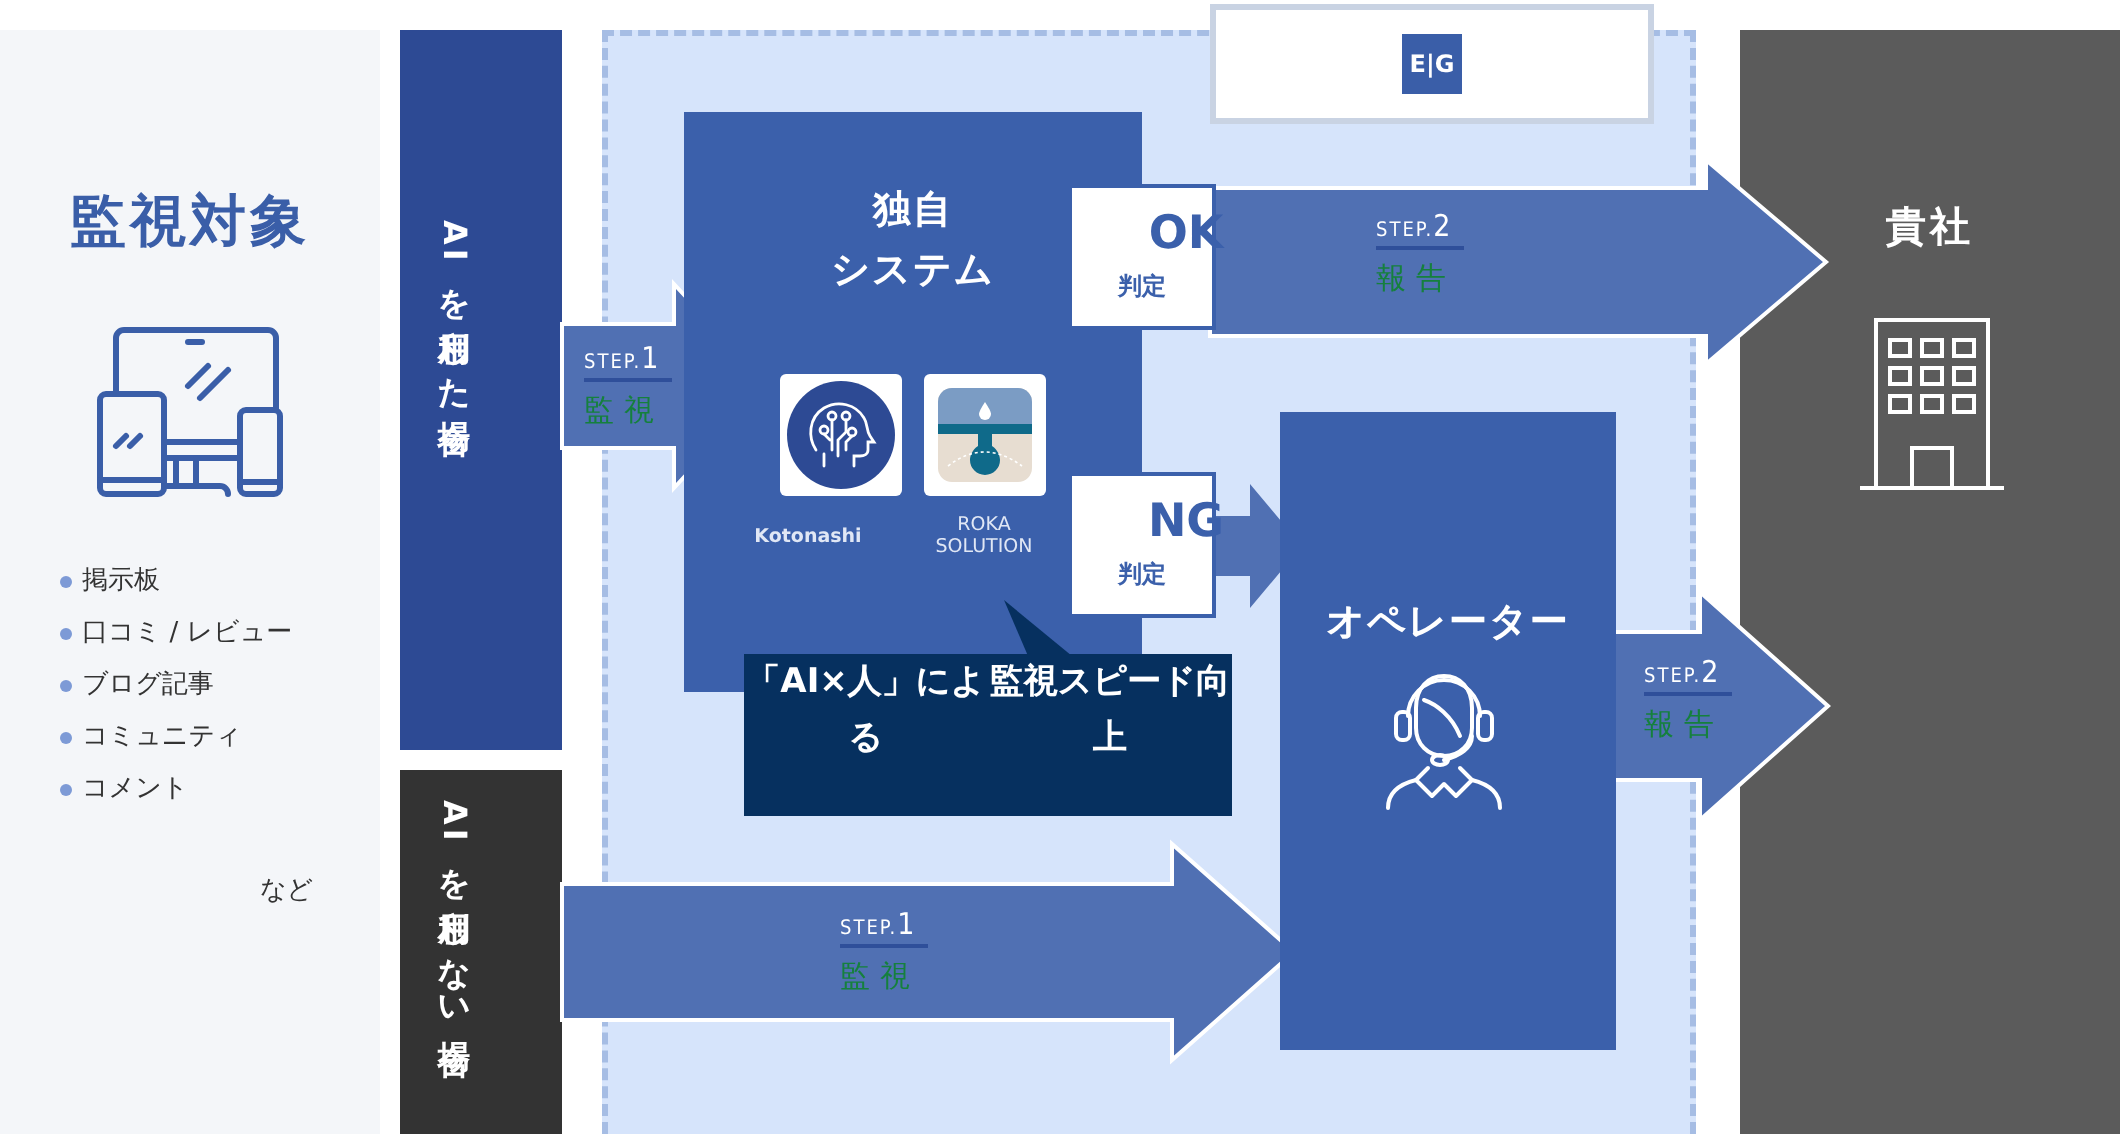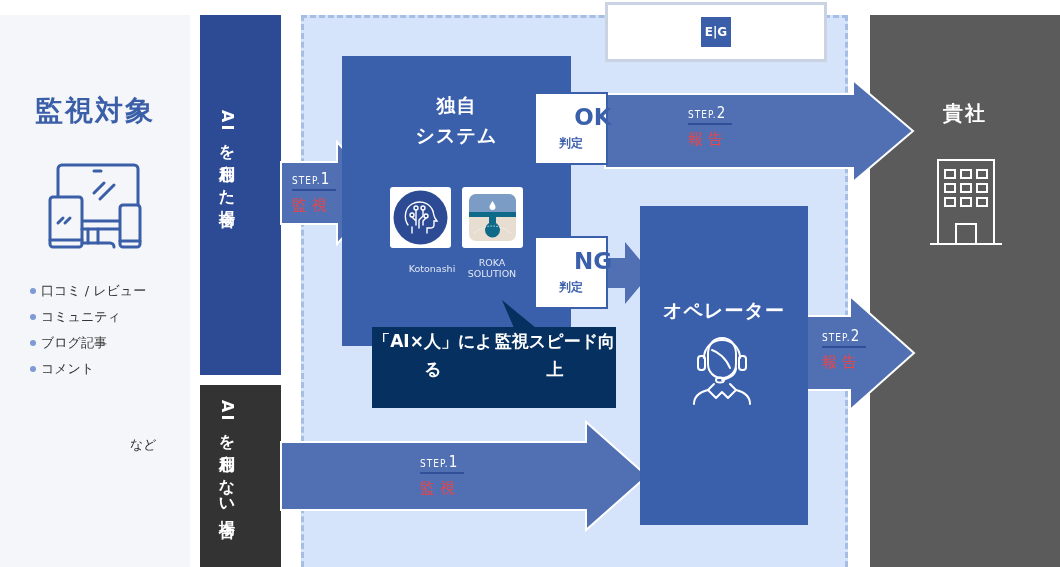--- a/index.html
+++ b/index.html
@@ -37,21 +37,21 @@
   #company-title { left: 870px; top: 100px; width: 190px; text-align: center; color: #fff; font-size: 20px; font-weight: bold; letter-spacing: 2px; }
   #building-icon { left: 928px; top: 158px; width: 76px; height: 90px; }
 
   
   #system-box { left: 342px; top: 56px; width: 229px; height: 290px; background: #3b60ab; }
   #system-title { left: 342px; top: 90px; width: 229px; text-align: center; color: #fff; font-size: 19px; font-weight: bold; line-height: 30px; letter-spacing: 1px; }
   .app-tile { width: 61px; height: 61px; background: #fff; border-radius: 3px; }
   #kotonashi-tile { left: 390px; top: 187px; }
   #roka-tile { left: 462px; top: 187px; }
   .app-label { color: #e0e7f5; font-size: 9.5px; text-align: center; width: 80px; line-height: 11px; }
-  #kotonashi-label { left: 392px; top: 263px; }
+  #kotonashi-label { left: 364px; top: 263px; font-weight: bold; }
   #roka-label { left: 452px; top: 257px; }
 
   
   .judge-box { width: 74px; height: 73px; background: #fff; border: 2px solid #3b60ab; display: flex; flex-direction: column; align-items: center; justify-content: center; color: #3b60ab; }
   .judge-box .big { font-size: 23px; font-weight: bold; line-height: 24px; margin-left: 44px; }
   .judge-box .small { font-size: 12px; font-weight: bold; margin-top: 6px; }
   #ok-box { left: 534px; top: 92px; }
   #ng-box { left: 534px; top: 236px; }
 
   
@@ -60,21 +60,21 @@
   #operator-icon { left: 690px; top: 328px; width: 64px; height: 78px; }
 
   
   #callout { left: 372px; top: 327px; width: 244px; height: 81px; background: #06305f; color: #fff; font-size: 17px; font-weight: bold; text-align: center; display: flex; flex-direction: row; justify-content: center; line-height: 28px; }
 
   
   svg.arrow { position: absolute; overflow: visible; }
   .step-label { color: #fff; font-family: "DejaVu Sans Condensed", "DejaVu Sans", sans-serif; font-size: 10px; letter-spacing: 1px; }
   .step-label .num { font-size: 15px; }
   .step-rule { height: 2px; background: #2f4f9a; width: 44px; margin: 1px 0 5px 0; }
-  .step-text { color: #ef4444; font-size: 15px; letter-spacing: 5px; }
+  .step-text { color: #15803d; font-size: 15px; letter-spacing: 5px; }
   .step-group { position: absolute; }
 </style>
 </head>
 <body>
 
 <div id="left-panel" class="abs"></div>
 <div id="left-title" class="abs">監視対象</div>
 <svg id="devices-icon" class="abs" viewBox="0 0 94 86" fill="none" stroke="#3a5ea8" stroke-width="3" stroke-linecap="round" stroke-linejoin="round">
   <rect x="10" y="2" width="80" height="56" rx="4"></rect>
   <line x1="46" y1="8" x2="53" y2="8"></line>
@@ -87,29 +87,33 @@
   <line x1="34" y1="66" x2="72" y2="66"></line>
   <line x1="40" y1="66" x2="40" y2="80"></line>
   <line x1="50" y1="66" x2="50" y2="80"></line>
   <path d="M34 80 H62 a4 4 0 0 1 4 4"></path>
   <rect x="72" y="42" width="20" height="42" rx="3" fill="#f4f6f9"></rect>
   <line x1="72" y1="78" x2="92" y2="78"></line>
 </svg>
 <ul id="target-list" class="abs">
   <li>
       <span class="dot"></span>
+      <span>掲示板</span>
+    </li>
+  <li>
+      <span class="dot"></span>
       <span>口コミ / レビュー</span>
     </li>
   <li>
       <span class="dot"></span>
+      <span>ブログ記事</span>
+    </li>
+  <li>
+      <span class="dot"></span>
       <span>コミュニティ</span>
-    </li>
-  <li>
-      <span class="dot"></span>
-      <span>ブログ記事</span>
     </li>
   <li>
       <span class="dot"></span>
       <span>コメント</span>
     </li>
 </ul>
 <div id="etc-label" class="abs">など</div>
 
 <div id="ai-used-bar" class="abs"></div>
 <div id="ai-used-text" class="abs vtext">AIを利用した場合</div>

